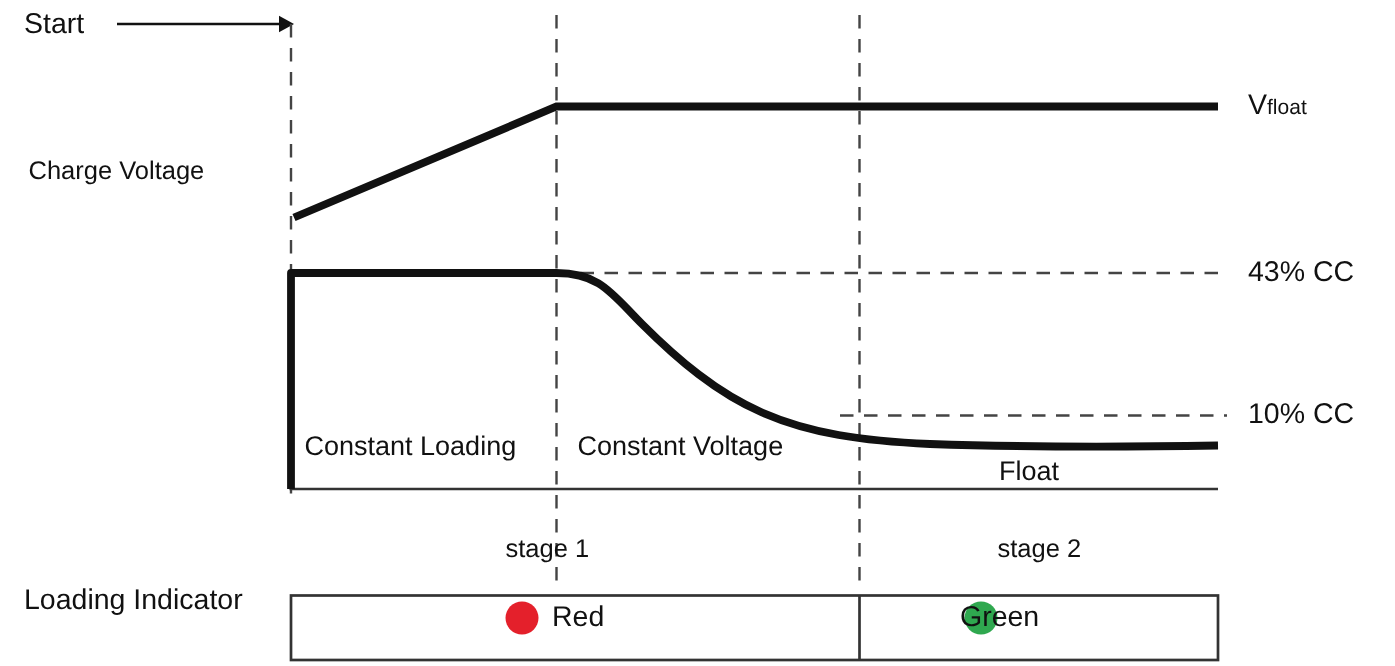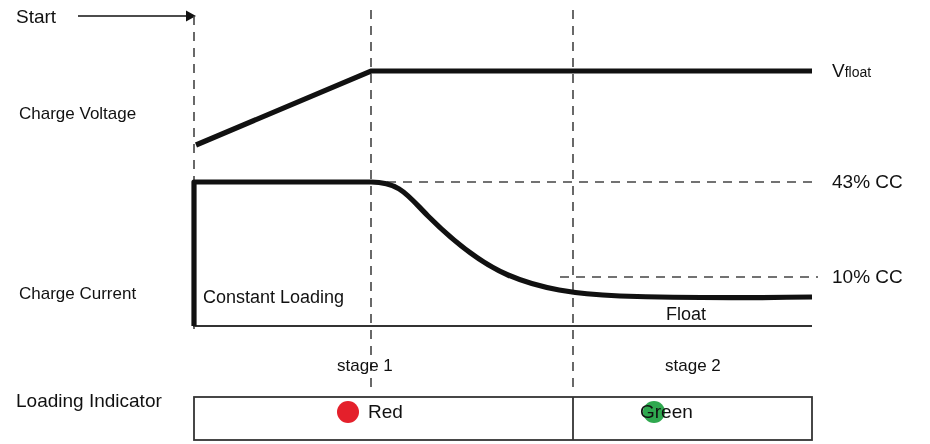--- a/index.html
+++ b/index.html
@@ -80,30 +80,30 @@
 
     <circle cx="348" cy="412" r="11" fill="#E4202B"></circle>
     <circle cx="654" cy="412" r="11" fill="#2FA84F"></circle>
 
   </svg>
 
   <div class="txt lbl-start" style="left:16px; top:7px;">Start</div>
 
   <div class="txt lbl-side" style="left:19px; top:105px;">Charge Voltage</div>
 
-  <div class="txt lbl-side" style="left:19px; top:285px;">Charge Current</div>
 
   <div class="txt lbl-right" style="left:832px; top:61px;"><span>V</span><span class="sub">float</span></div>
 
   <div class="txt lbl-right" style="left:832px; top:172px;">43% CC</div>
 
   <div class="txt lbl-right" style="left:832px; top:267px;">10% CC</div>
 
   <div class="txt lbl-stageband" style="left:203px; top:288px;">Constant Loading</div>
 
+  <div class="txt lbl-stageband" style="left:385px; top:288px;">Constant Voltage</div>
 
   <div class="txt lbl-stageband" style="left:666px; top:305px;">Float</div>
 
   <div class="txt lbl-stage" style="left:337px; top:357px;">stage 1</div>
 
   <div class="txt lbl-stage" style="left:665px; top:357px;text-align:right;">stage 2</div>
 
   <div class="txt lbl-led two-line" style="left:16px; top:389px;">
     <div>Loading Indicator</div>
   </div>

